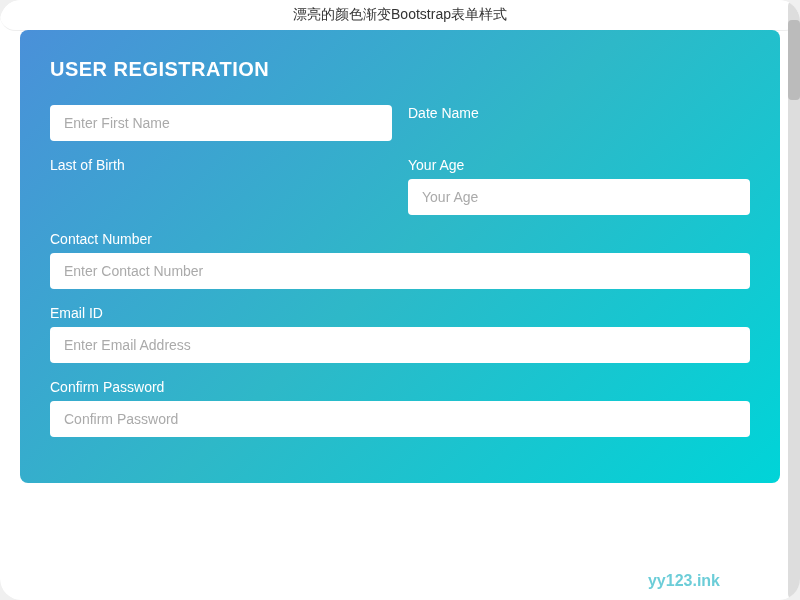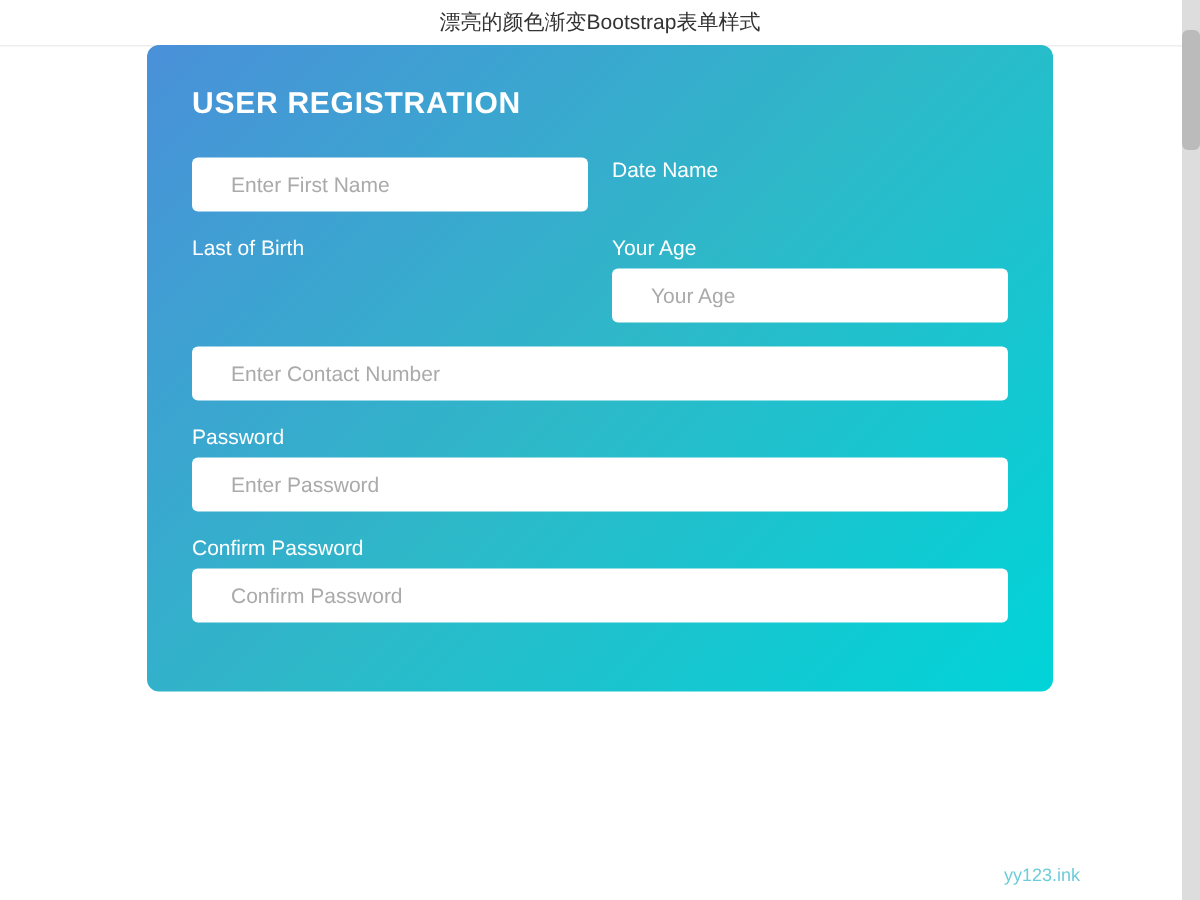--- a/index.html
+++ b/index.html
@@ -1,18 +1,19 @@
 <!DOCTYPE html>
 <html><head>
   <meta charset="utf-8">
   <style>
     * {
       box-sizing: border-box;
       margin: 0;
       padding: 0;
+      border-radius: 21px;
     }
 
     body {
       width: 800px;
       height: 600px;
       background: #f0f0f0;
       font-family: Arial, sans-serif;
       overflow: hidden;
     }
 
@@ -28,21 +29,21 @@
       background: #fff;
       text-align: center;
       padding: 6px 0;
       font-size: 14px;
       color: #333;
       border-bottom: 1px solid #eee;
     }
 
     .form-card {
       margin: 0 auto;
-      width: 604px;
+      width: 760px;
       background: linear-gradient(135deg, #4a90d9 0%, #2eb8c8 50%, #00d4d8 100%);
       border-radius: 8px;
       padding: 28px 30px 30px 30px;
       position: absolute;
       top: 30px;
       left: 15px;
       right: 15px;
     }
 
     .form-title {
@@ -70,21 +71,21 @@
     }
 
     .form-label {
       color: #fff;
       font-size: 14px;
       margin-bottom: 6px;
     }
 
     .form-input {
       width: 100%;
-      padding: 10px 26px;
+      padding: 10px 14px;
       border: none;
       border-radius: 4px;
       font-size: 14px;
       color: #aaa;
       background: #fff;
       outline: none;
     }
 
     .form-input::placeholder {
       color: #aaa;
@@ -105,22 +106,22 @@
       background: #bbb;
       border-radius: 4px;
       position: absolute;
       top: 20px;
     }
 
     .watermark {
       position: absolute;
       bottom: 10px;
       right: 80px;
-      font-size: 12px;
-      font-weight: normal;
+      font-size: 16px;
+      font-weight: bold;
       color: #2eb8c8;
       opacity: 0.7;
     }
   </style>
 </head>
 <body>
 
 <div class="page-wrapper">
 
   <div class="top-bar">
@@ -144,31 +145,32 @@
         <label class="form-label">Last of Birth</label>
       </div>
       <div class="form-group">
         <label class="form-label">Your Age</label>
         <input class="form-input" type="text" placeholder="Your Age" style="">
       </div>
     </div>
 
     <div class="form-row">
       <div class="form-group full-width">
+        <label class="form-label">Contact Number</label>
         <input class="form-input" type="text" placeholder="Enter Contact Number" style="">
       </div>
     </div>
 
-
     <div class="form-row">
       <div class="form-group full-width">
-        <label class="form-label">Password</label>
-        <input class="form-input" type="password" placeholder="Enter Password" style="">
+        <label class="form-label">Email ID</label>
+        <input class="form-input" type="email" placeholder="Enter Email Address" style="">
       </div>
     </div>
+
 
     <div class="form-row">
       <div class="form-group full-width">
         <label class="form-label">Confirm Password</label>
         <input class="form-input" type="password" placeholder="Confirm Password" style="">
       </div>
     </div>
   </div>
 
   <div class="scrollbar">

